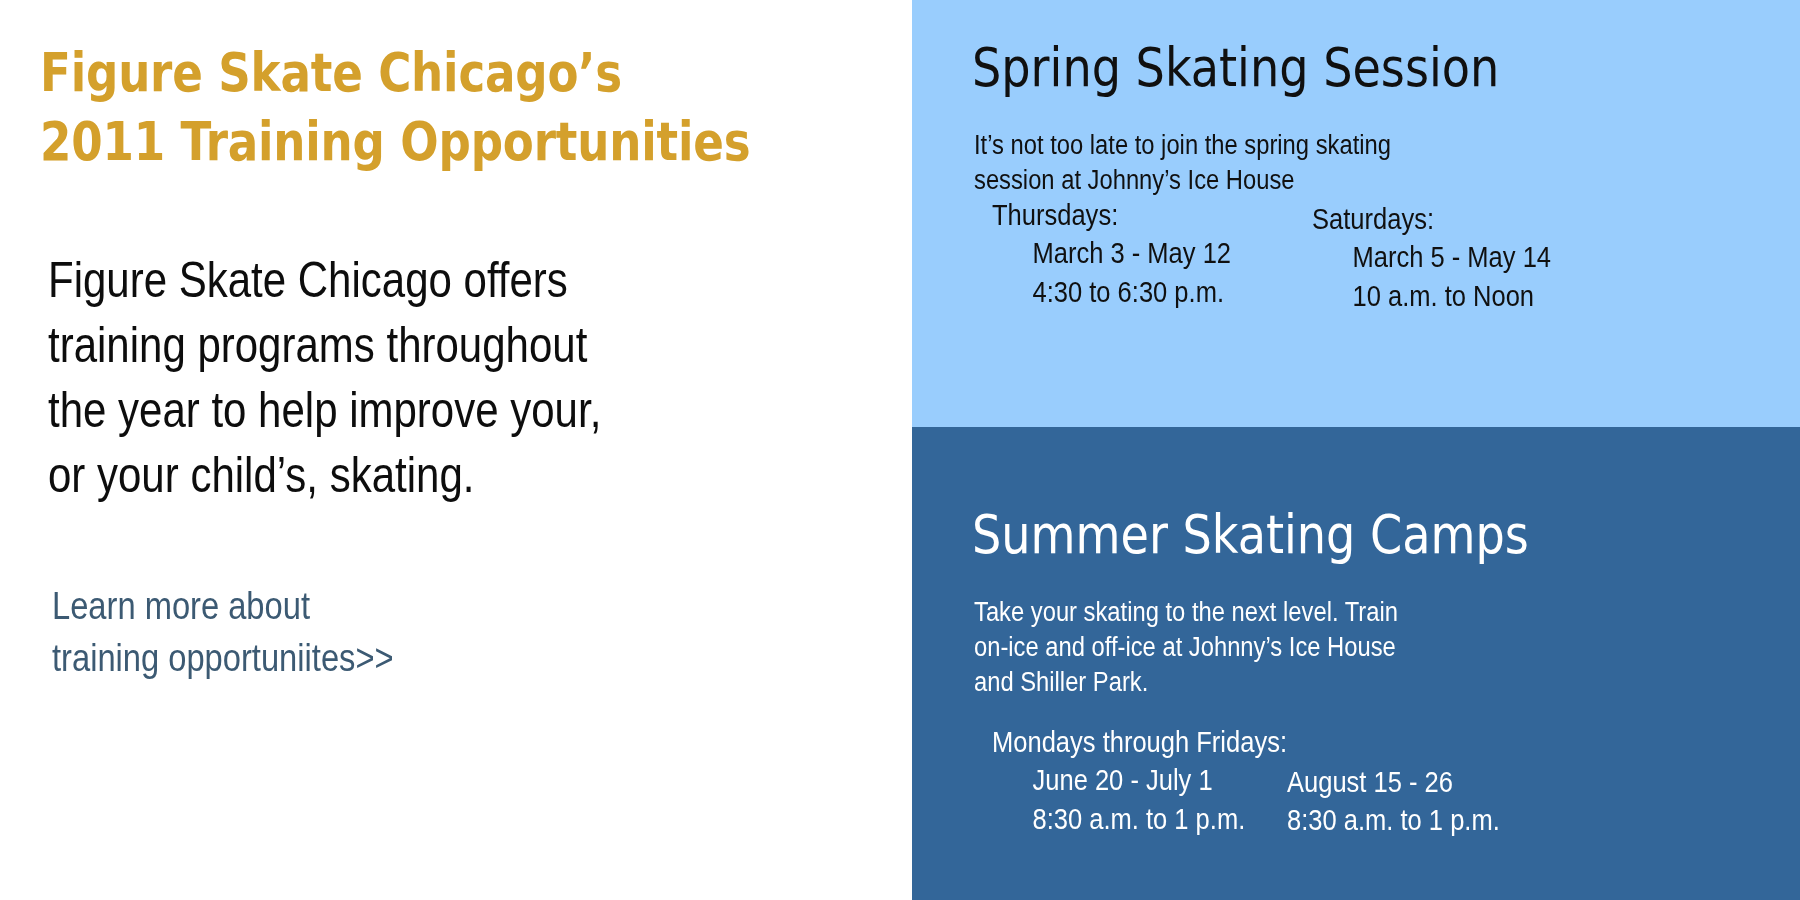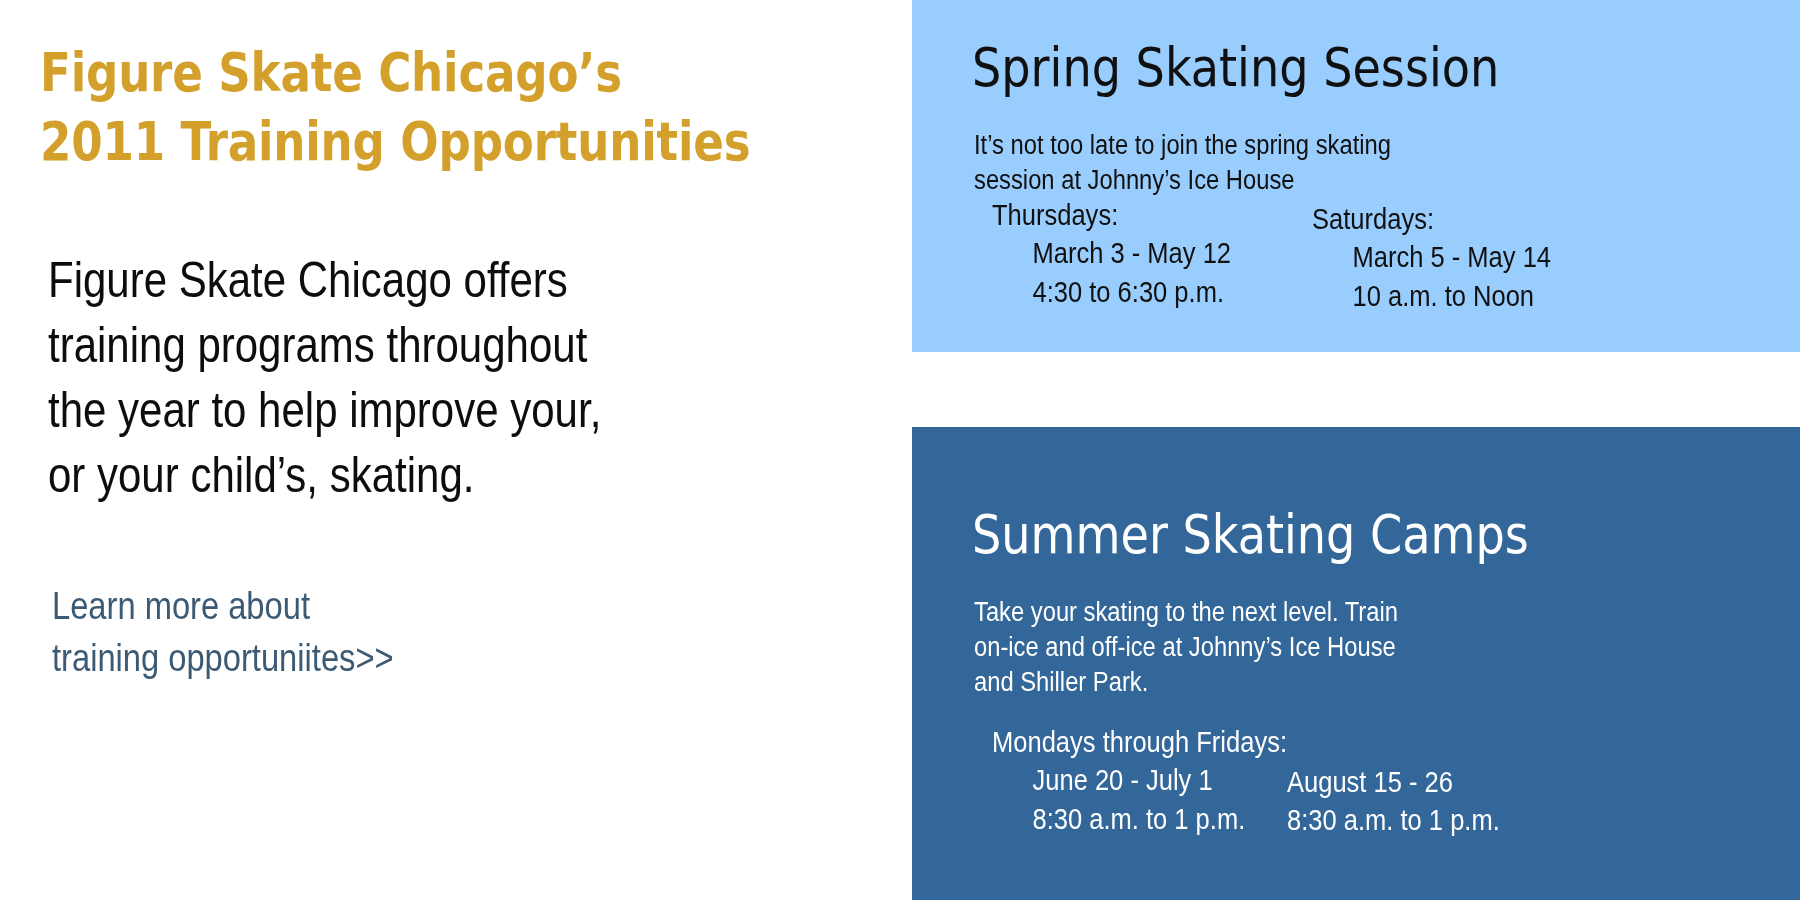--- a/index.html
+++ b/index.html
@@ -73,21 +73,21 @@
 
   
   .panel {
     position: absolute;
     left: 912px;
     width: 888px;
     box-sizing: border-box;
   }
   .panel-spring {
     top: 0;
-    height: 352px;
+    height: 427px;
     background: #99CDFD;
     color: #101010;
   }
   .panel-summer {
     top: 427px;
     height: 550px;
     background: #336699;
     color: #ffffff;
   }
 

